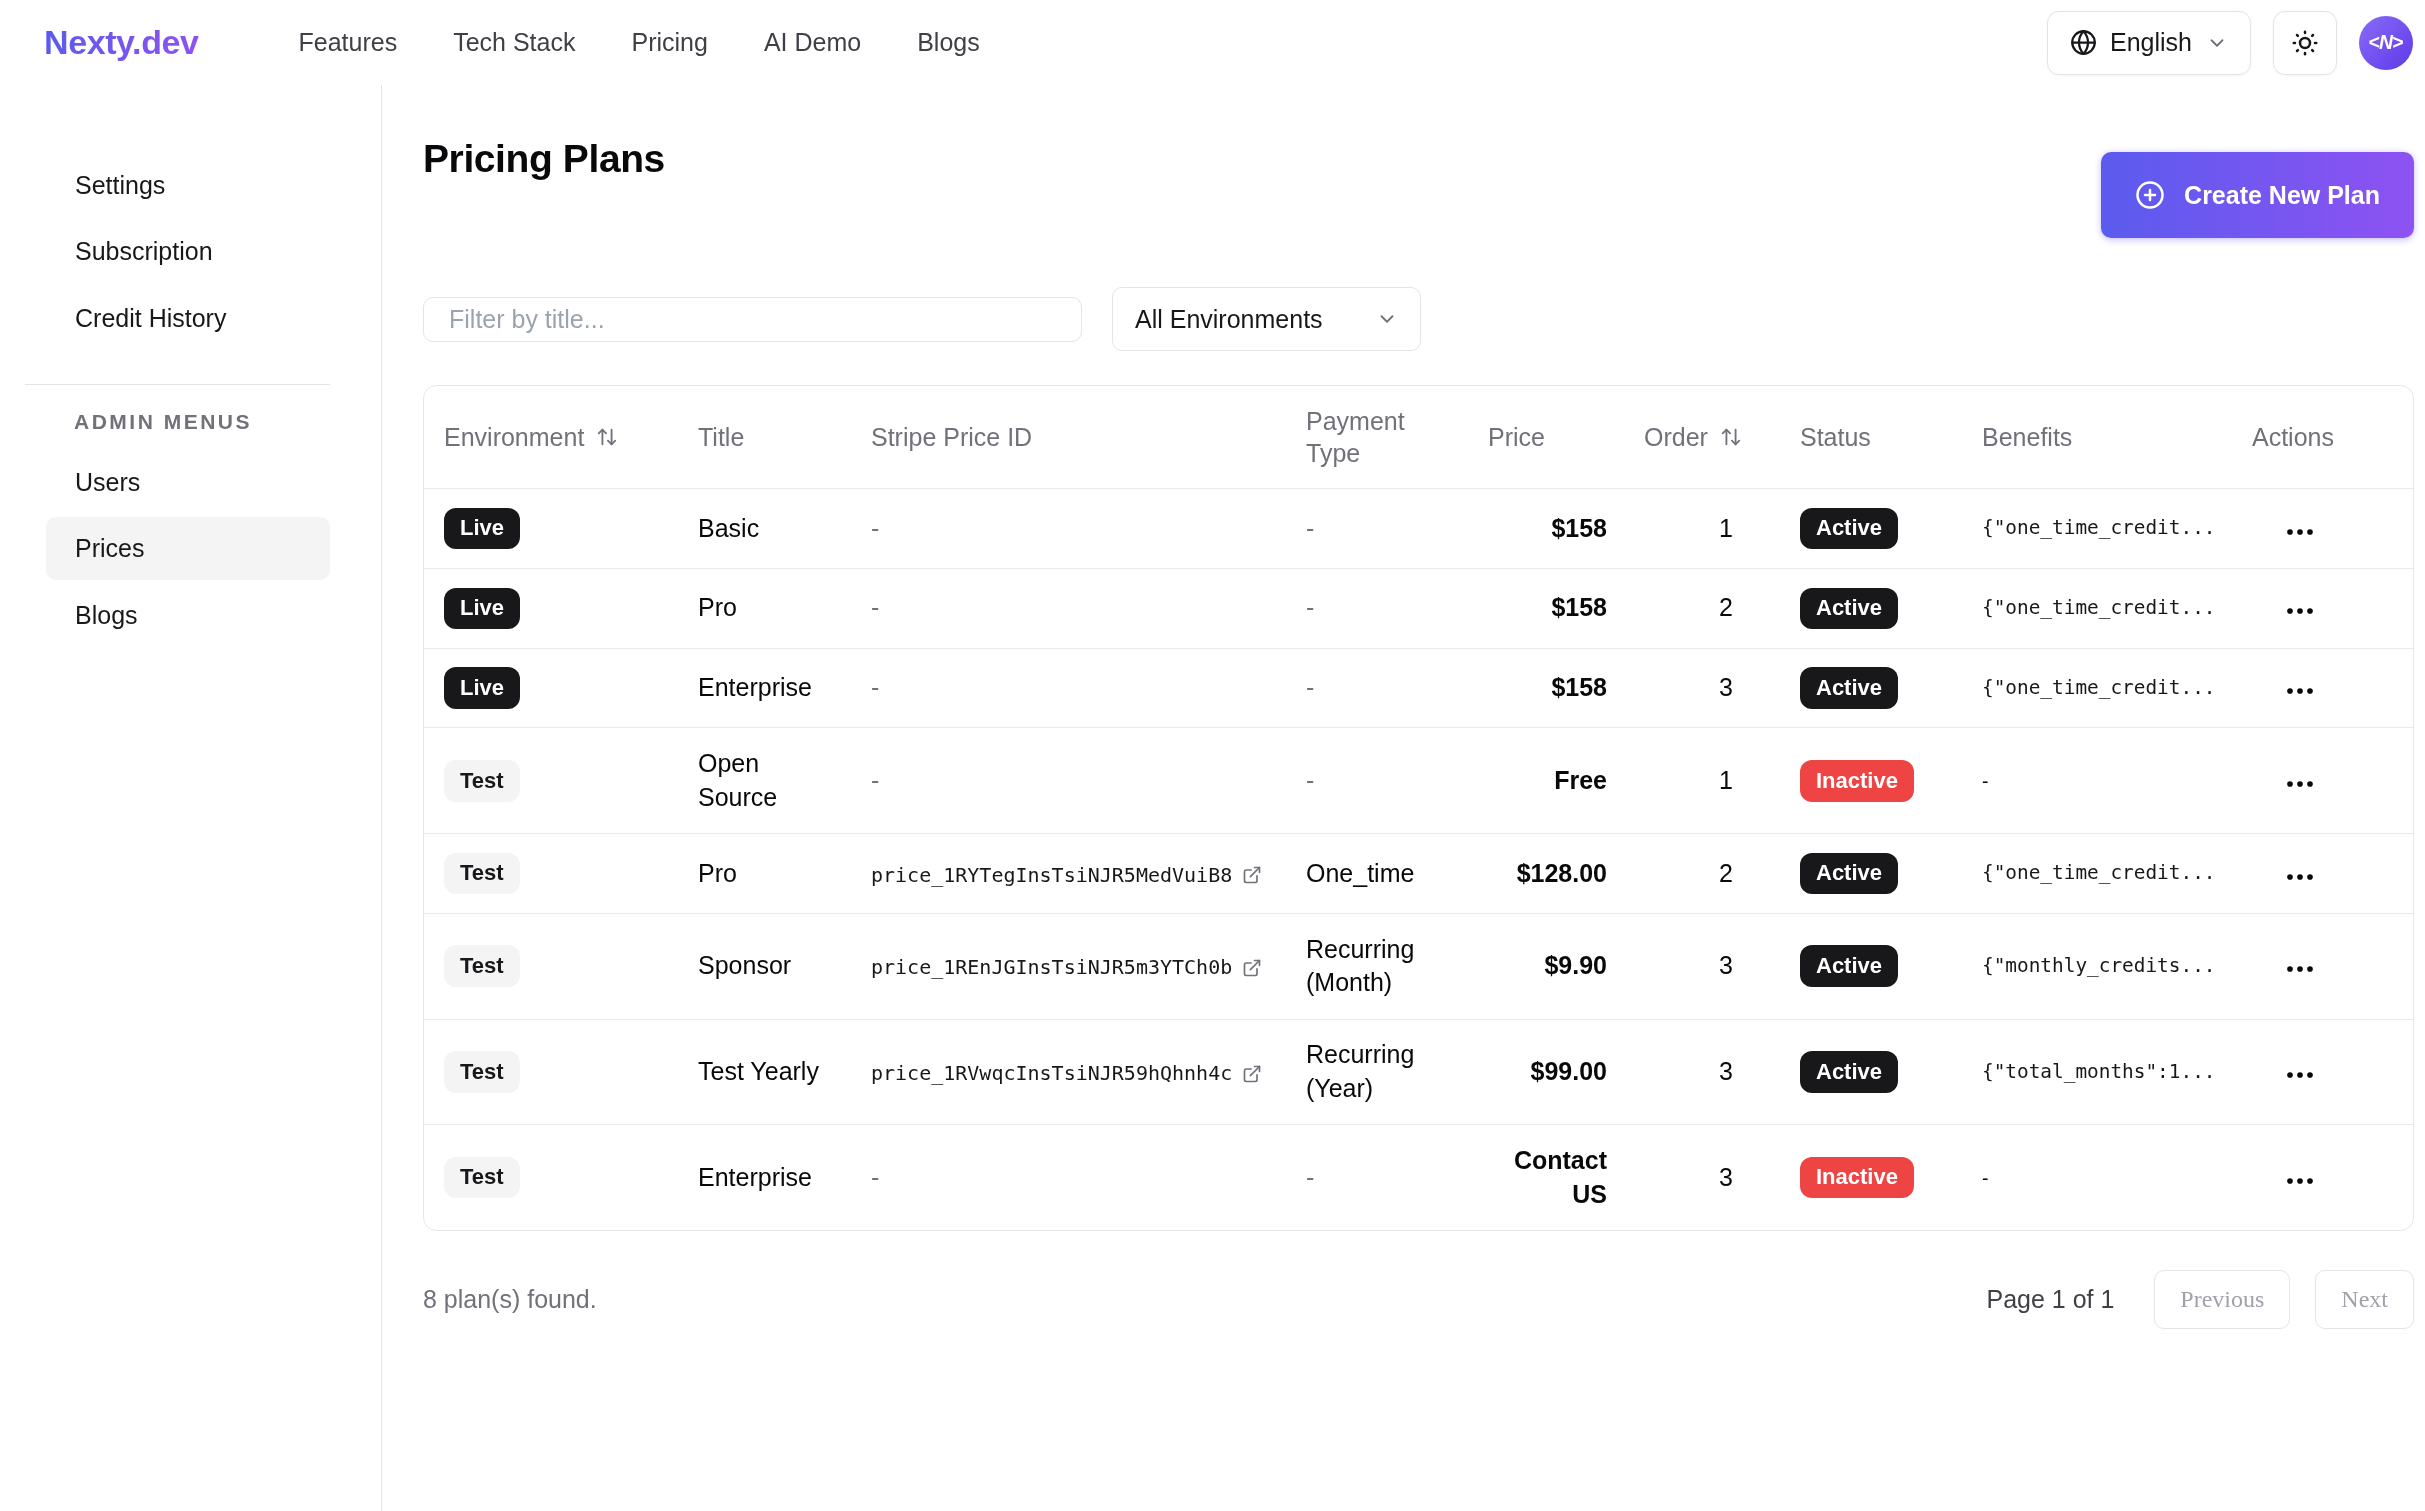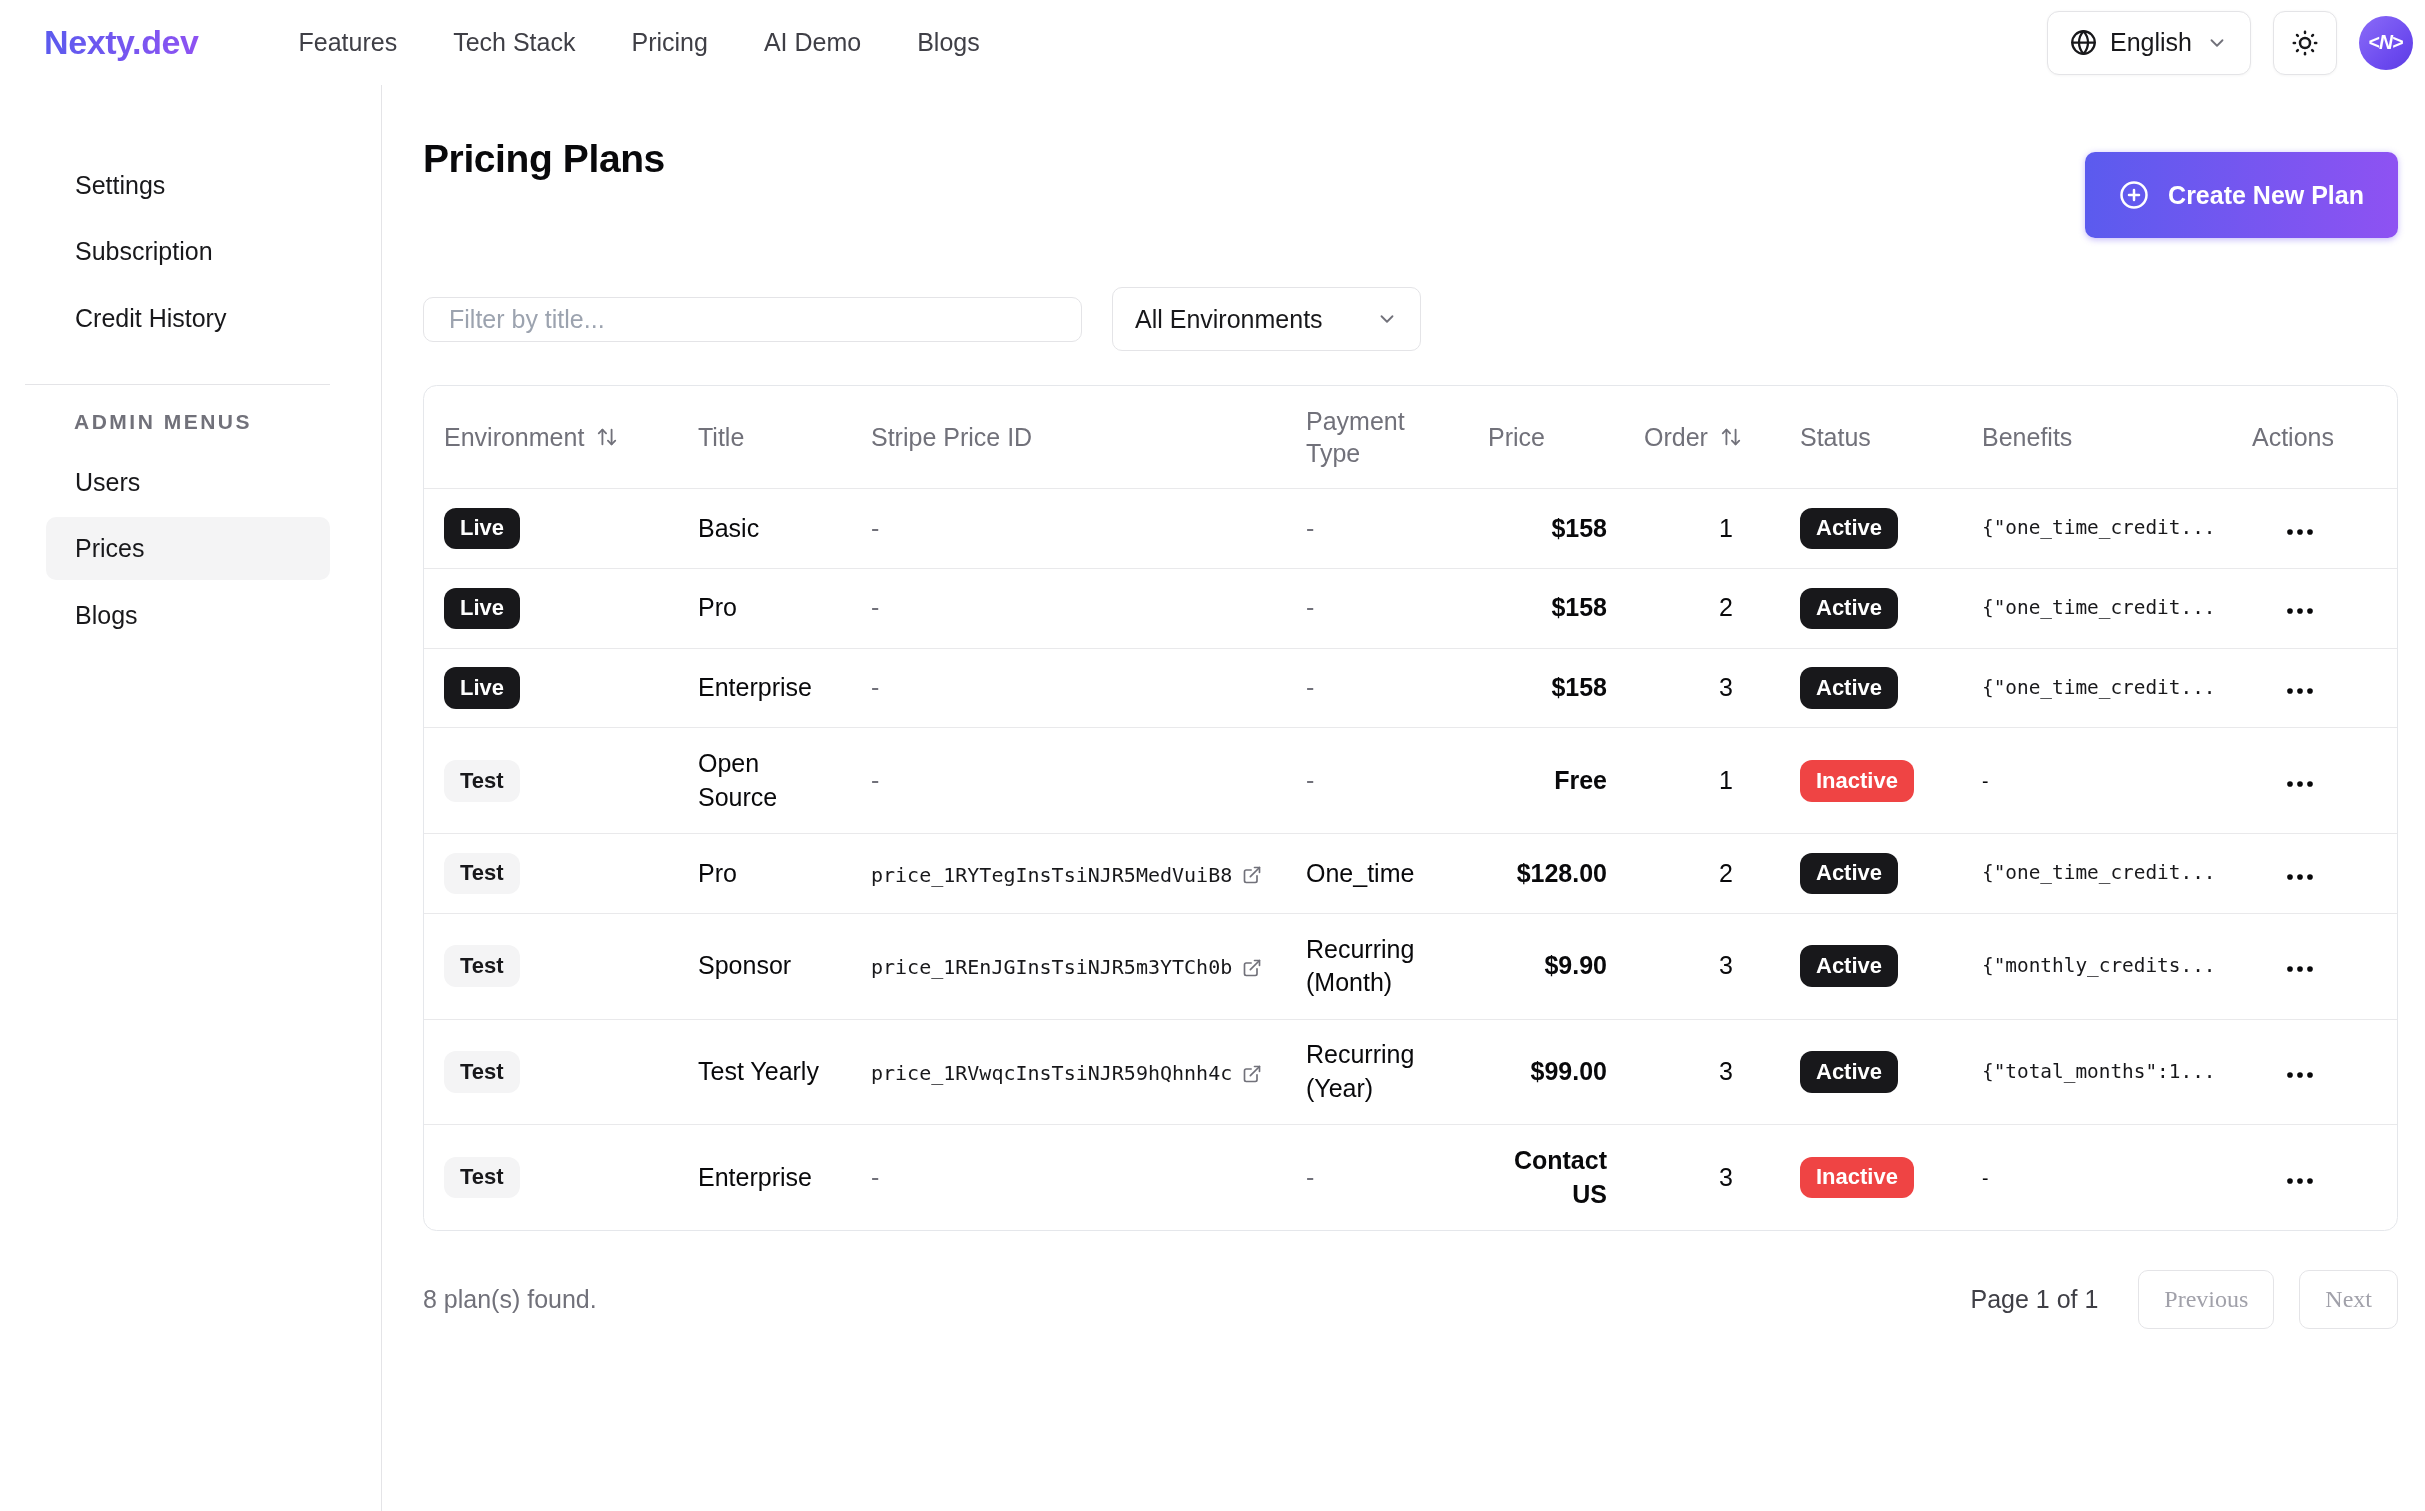--- a/index.html
+++ b/index.html
@@ -62,21 +62,21 @@
     font-size: 25px; color: #18181b; cursor: pointer;
   }
   .side-item.active { background: #f4f4f5; }
   .side-divider { border-top: 0.8px solid #e4e4e7; margin: 34px 51px 25px 25px; }
   .side-section {
     margin: 0 0 17px 74px;
     font-size: 21px; font-weight: 700; letter-spacing: 2.5px; color: #71717a;
   }
 
   
-  .content { flex: 1; padding: 52px 28px 0 41px; min-width: 0; }
+  .content { flex: 1; padding: 52px 12px 0 41px; min-width: 0; }
   .page-head { display: flex; align-items: flex-start; justify-content: space-between; }
   .page-title { font-size: 39px; font-weight: 700; letter-spacing: -0.4px; color: #09090b; }
   .page-subtitle { margin-top: 15px; font-size: 25px; color: #52525b; }
   .create-btn {
     display: inline-flex; align-items: center; gap: 18.6px;
     height: 86px; padding: 0 34px; margin-top: 15px;
     border: none; border-radius: 10px;
     background: linear-gradient(90deg, #5b5bee, #8e52f2);
     color: #fff; font-size: 25px; font-weight: 600;
     font-family: "Liberation Sans", sans-serif;

